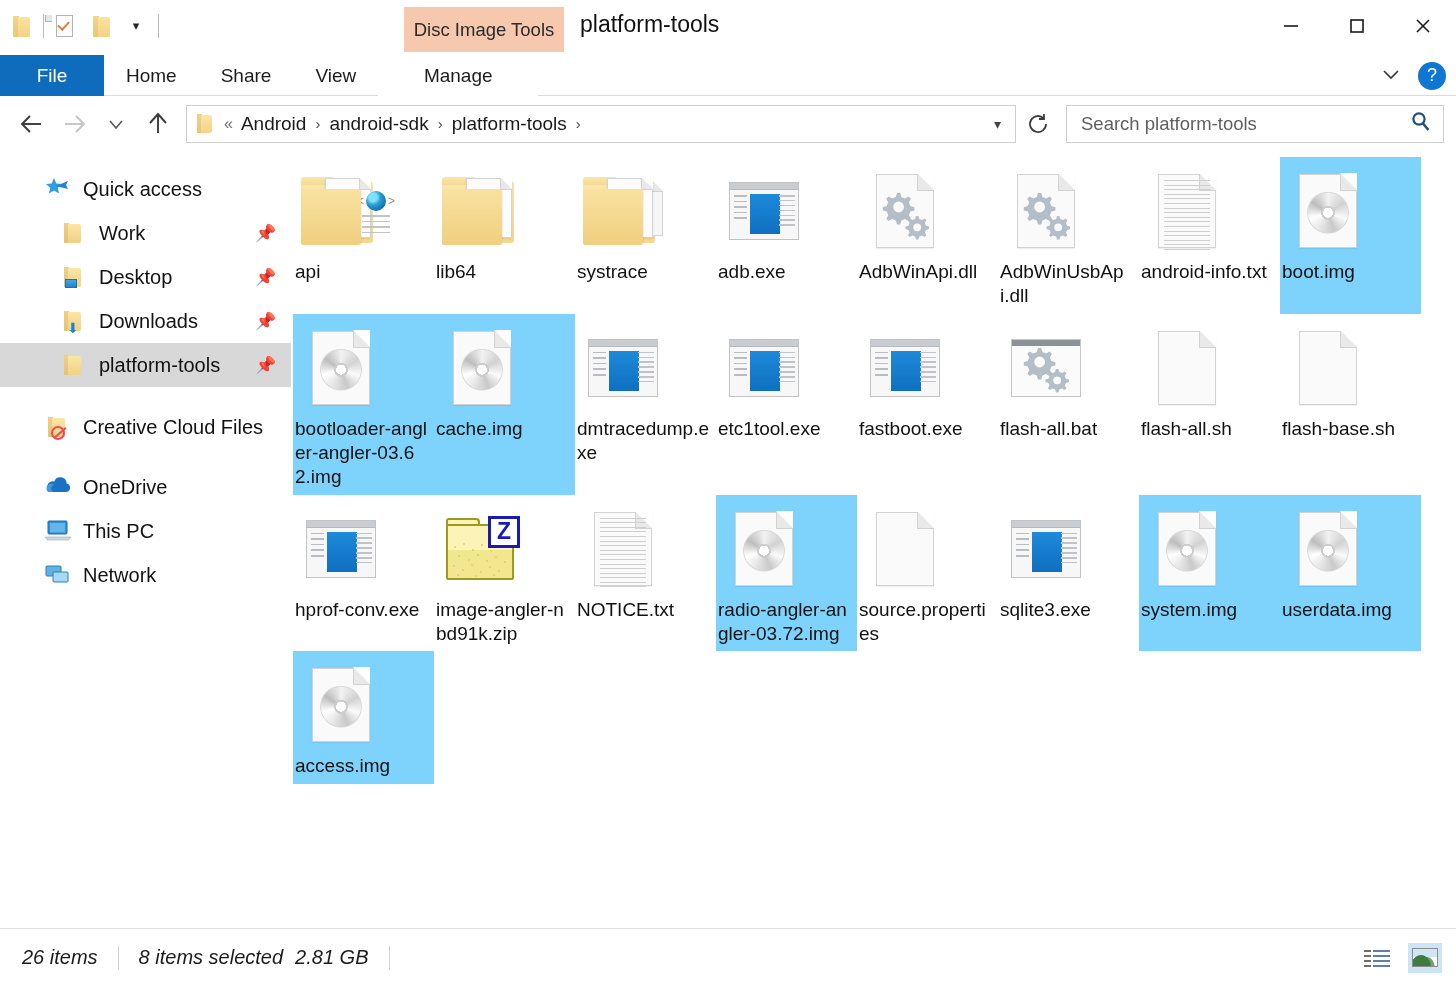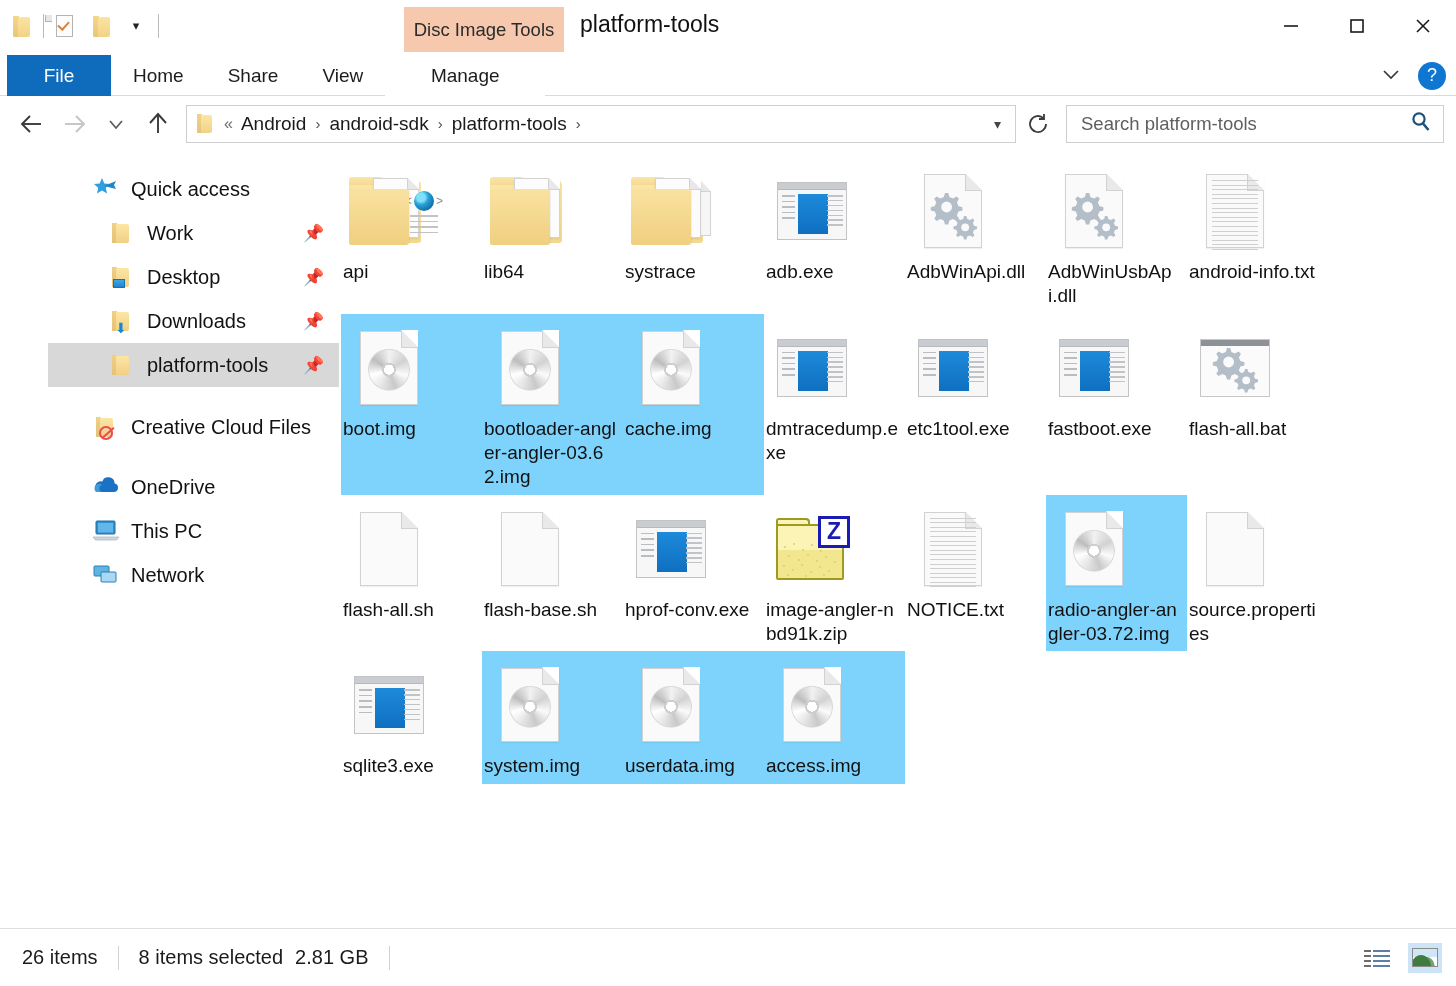--- a/index.html
+++ b/index.html
@@ -51,21 +51,21 @@
     display:flex; align-items:center; justify-content:center;
   }
   .title-text { position:absolute; left:580px; top:11px; font-size:23px; color:#111; }
 
   .wincontrols { position:absolute; right:0; top:0; display:flex; height:52px; }
   .wc { width:66px; height:52px; display:flex; align-items:center; justify-content:center; cursor:default; }
   .wc svg { display:block; }
 
   
   .ribbon { position:relative; height:41px; background:#ffffff; border-bottom:1px solid #dadada; }
-  .tabs { display:flex; height:41px;margin-left:7px; }
+  .tabs { display:flex; height:41px; }
   .tab {
     display:flex; align-items:center; justify-content:center;
     font-size:19px; color:#1c1c1c; padding:0 22px; height:41px; cursor:default;
   }
   .tab.file { background:#0f6cbd; color:#fff; width:104px; padding:0; }
   .tab.manage { background:#ffffff; width:160px; padding:0; }
   .ribbon-right { position:absolute; right:10px; top:0; height:41px; display:flex; align-items:center; gap:14px; }
   .help-btn {
     width:28px; height:28px; border-radius:50%; background:#0f76d1; color:#fff;
     font-size:18px; display:flex; align-items:center; justify-content:center; cursor:pointer;
@@ -103,21 +103,21 @@
   }
   .search-field input {
     border:0; outline:0; flex:1; font-size:18.5px; font-family:inherit; color:#222; background:transparent;
   }
   .search-field input::placeholder { color:#5f5f5f; opacity:1; }
 
   
   .content { display:flex; height:832px; }
 
   
-  .sidebar { width:291px; background:#fff; padding-top:16px; position:relative; overflow:hidden;margin-left:48px; }
+  .sidebar { width:291px; background:#fff; padding-top:16px; position:relative; overflow:hidden; }
   .nav-row {
     height:44px; display:flex; align-items:center; padding-right:14px;
     font-size:20px; color:#121212; cursor:default; position:relative;
   }
   .nav-row.selected { background:#d8d8d8; }
   .nav-row .ico { width:30px; height:26px; margin-right:9px; flex:0 0 auto; position:relative; }
   .nav-row .lbl { flex:1; white-space:nowrap; }
   .nav-row .pin { color:#7b7b7b; font-size:17px; flex:0 0 auto; }
   .ind-0 { padding-left:44px; }
   .ind-1 { padding-left:60px; }
@@ -262,21 +262,21 @@
   .zip .zbadge {
     position:absolute; right:0px; top:0px; width:32px; height:32px;
     background:#ffffff; border:3px solid #1a1ab5; display:flex; align-items:center; justify-content:center;
     color:#1a1ab5; font-size:23px; font-weight:bold; font-family:"Liberation Sans", sans-serif;
   }
 
   
   .statusbar {
     position:absolute; left:0; bottom:0; width:1456px; height:58px;
     border-top:1px solid #dedede; background:#fff; display:flex; align-items:center;
-    padding:0 14px 0 22px; font-size:20px; color:#1b1b1b;
+    padding:0 14px 0 22px; font-size:20px; color:#1b1b1b;font-style:italic;
   }
   .st-sep { width:1px; height:24px; background:#d2d2d2; margin:0 20px; }
   .st-right { margin-left:auto; display:flex; align-items:center; gap:14px; }
   .viewbtn { width:34px; height:30px; display:flex; align-items:center; justify-content:center; cursor:pointer; }
   .viewbtn.active { background:#cde3f6; }
   .det-ico { width:26px; height:18px; position:relative; }
   .det-ico .l { position:absolute; left:9px; width:17px; height:2px; background:#5b7fa6; }
   .det-ico .b { position:absolute; left:0; width:7px; height:2px; background:#6d6d6d; }
   .thumb-ico {
     width:26px; height:19px; border:1px solid #8c8c8c; background:linear-gradient(180deg,#cfe6f5 0 45%,#ffffff 45% 100%);

